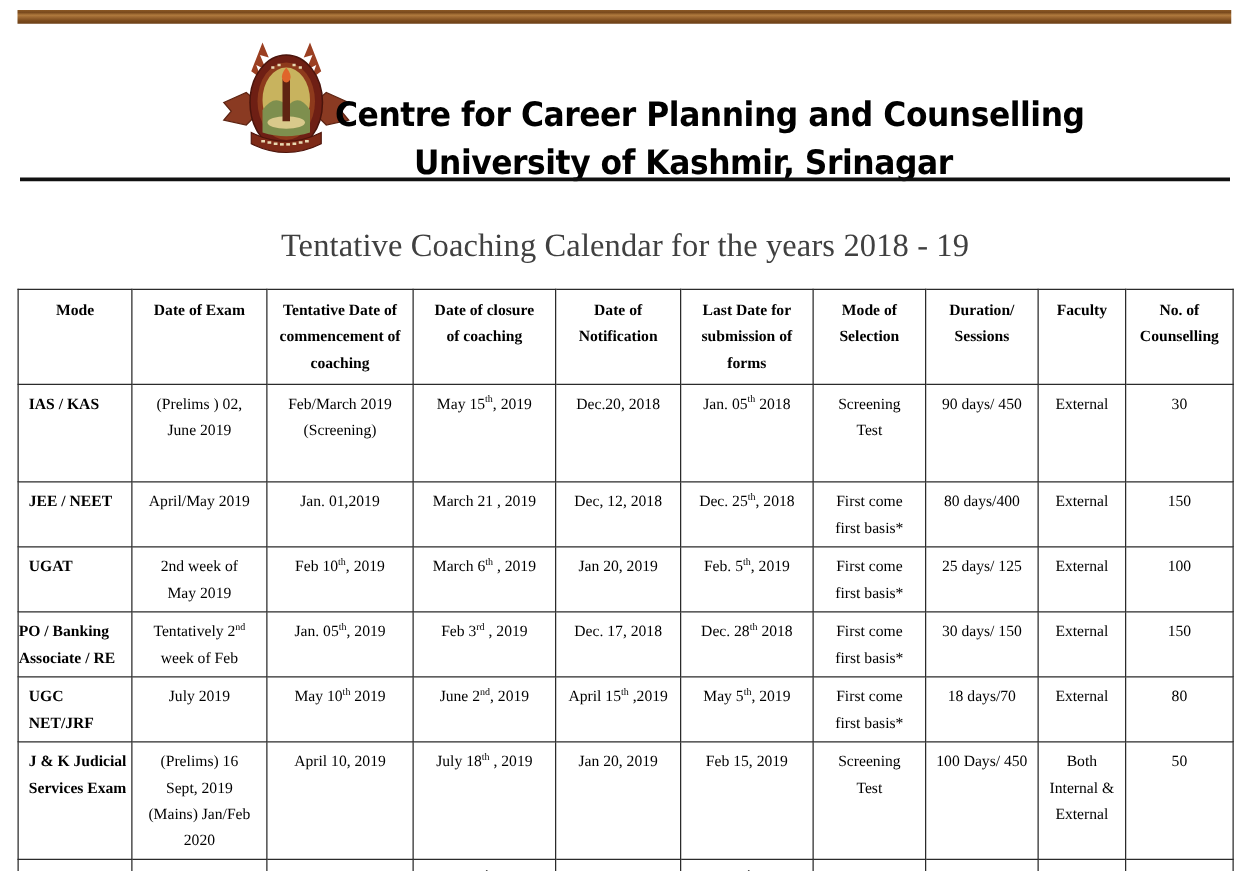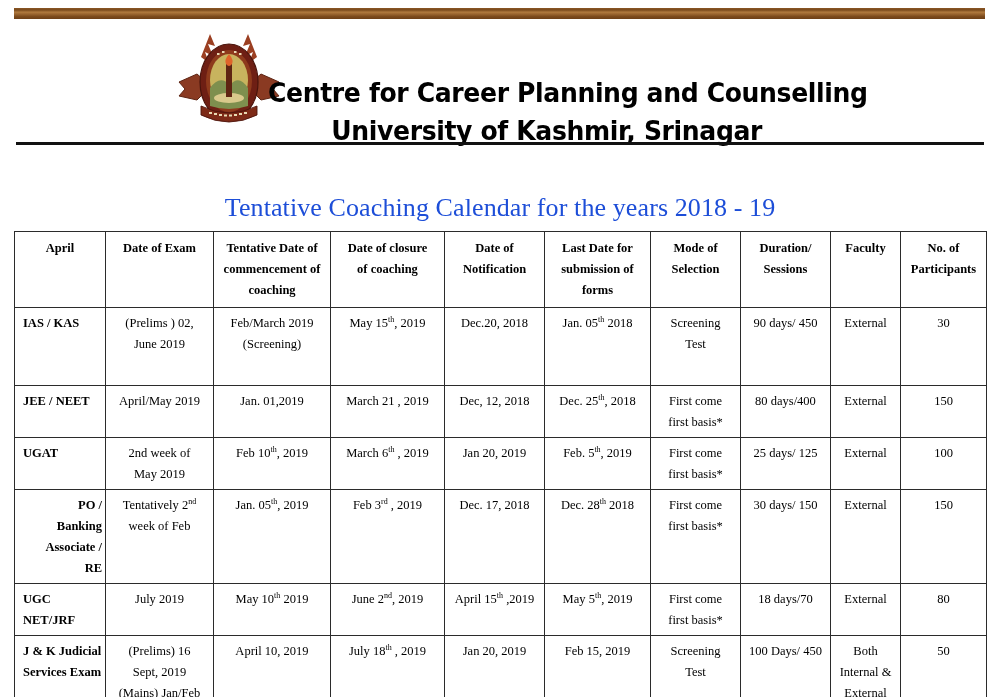--- a/index.html
+++ b/index.html
@@ -81,27 +81,27 @@
     top: 142px;
     width: 968px;
     height: 3px;
     background: #111111;
   }
 
   
   .doc-title {
     position: absolute;
     left: 0;
-    top: 193px;
+    top: 182px;
     width: 1000px;
     text-align: center;
     font-family: "Liberation Serif", "DejaVu Serif", serif;
     font-size: 26px;
     line-height: 30px;
-    color: #1d4ed8;
+    color: #404040;
     letter-spacing: 0.1px;
   }
 
   
   .table-wrap {
     position: absolute;
     left: 14px;
     top: 231px;
     width: 972px;
   }
@@ -131,22 +131,22 @@
     height: 62px;
   }
 
   
   table.cal td.exam {
     font-weight: bold;
     text-align: left;
     padding-left: 8px;
   }
   table.cal td.exam.ctr {
-    text-align: right;
-    padding-left: 20px;
+    text-align: left;
+    padding-left: 0;
   }
 
   td.val { font-weight: normal; }
 
   sup {
     font-size: 8px;
     vertical-align: super;
     line-height: 0;
   }
 
@@ -244,21 +244,21 @@
           <col class="c4">
         <col class="c5">
           <col class="c6">
           <col class="c7">
           <col class="c8">
           <col class="c9">
       </colgroup>
       <thead>
         <tr id="hdr-row">
             <th>
-              <span class="cellline">April</span>
+              <span class="cellline">Mode</span>
             </th>
             <th>
               <span class="cellline">Date of Exam</span>
             </th>
             <th>
               <span class="cellline">Tentative Date of</span>
               <span class="cellline">commencement of</span>
               <span class="cellline">coaching</span>
             </th>
             <th>
@@ -280,21 +280,21 @@
             </th>
             <th>
               <span class="cellline">Duration/</span>
               <span class="cellline">Sessions</span>
             </th>
             <th>
               <span class="cellline">Faculty</span>
             </th>
             <th>
               <span class="cellline">No. of</span>
-              <span class="cellline">Participants</span>
+              <span class="cellline">Counselling</span>
             </th>
           </tr>
       </thead>
       <tbody id="body-rows">
           <tr style="height: 78px; margin-left: 36px;">
             <td class="exam">
               <span class="cellline">IAS / KAS</span>
             </td>
             <td class="val">
               <span class="cellline">(Prelims ) 02,</span>

